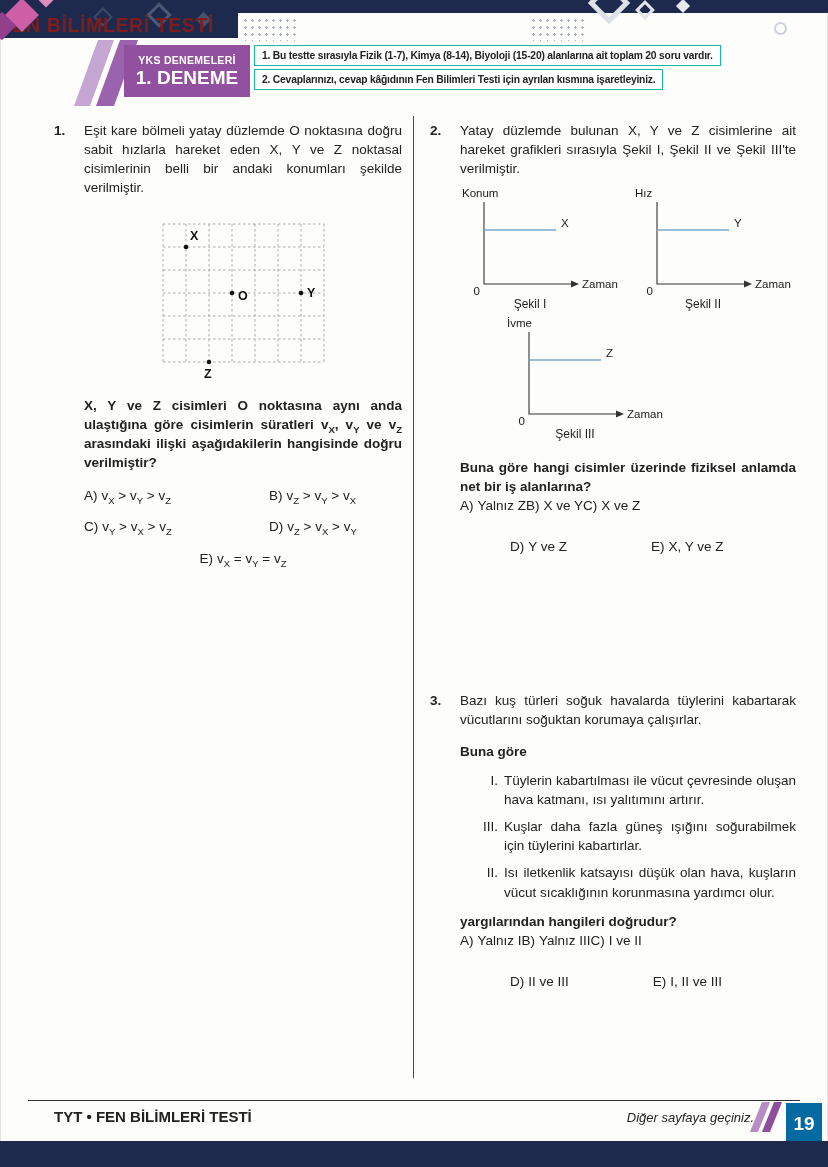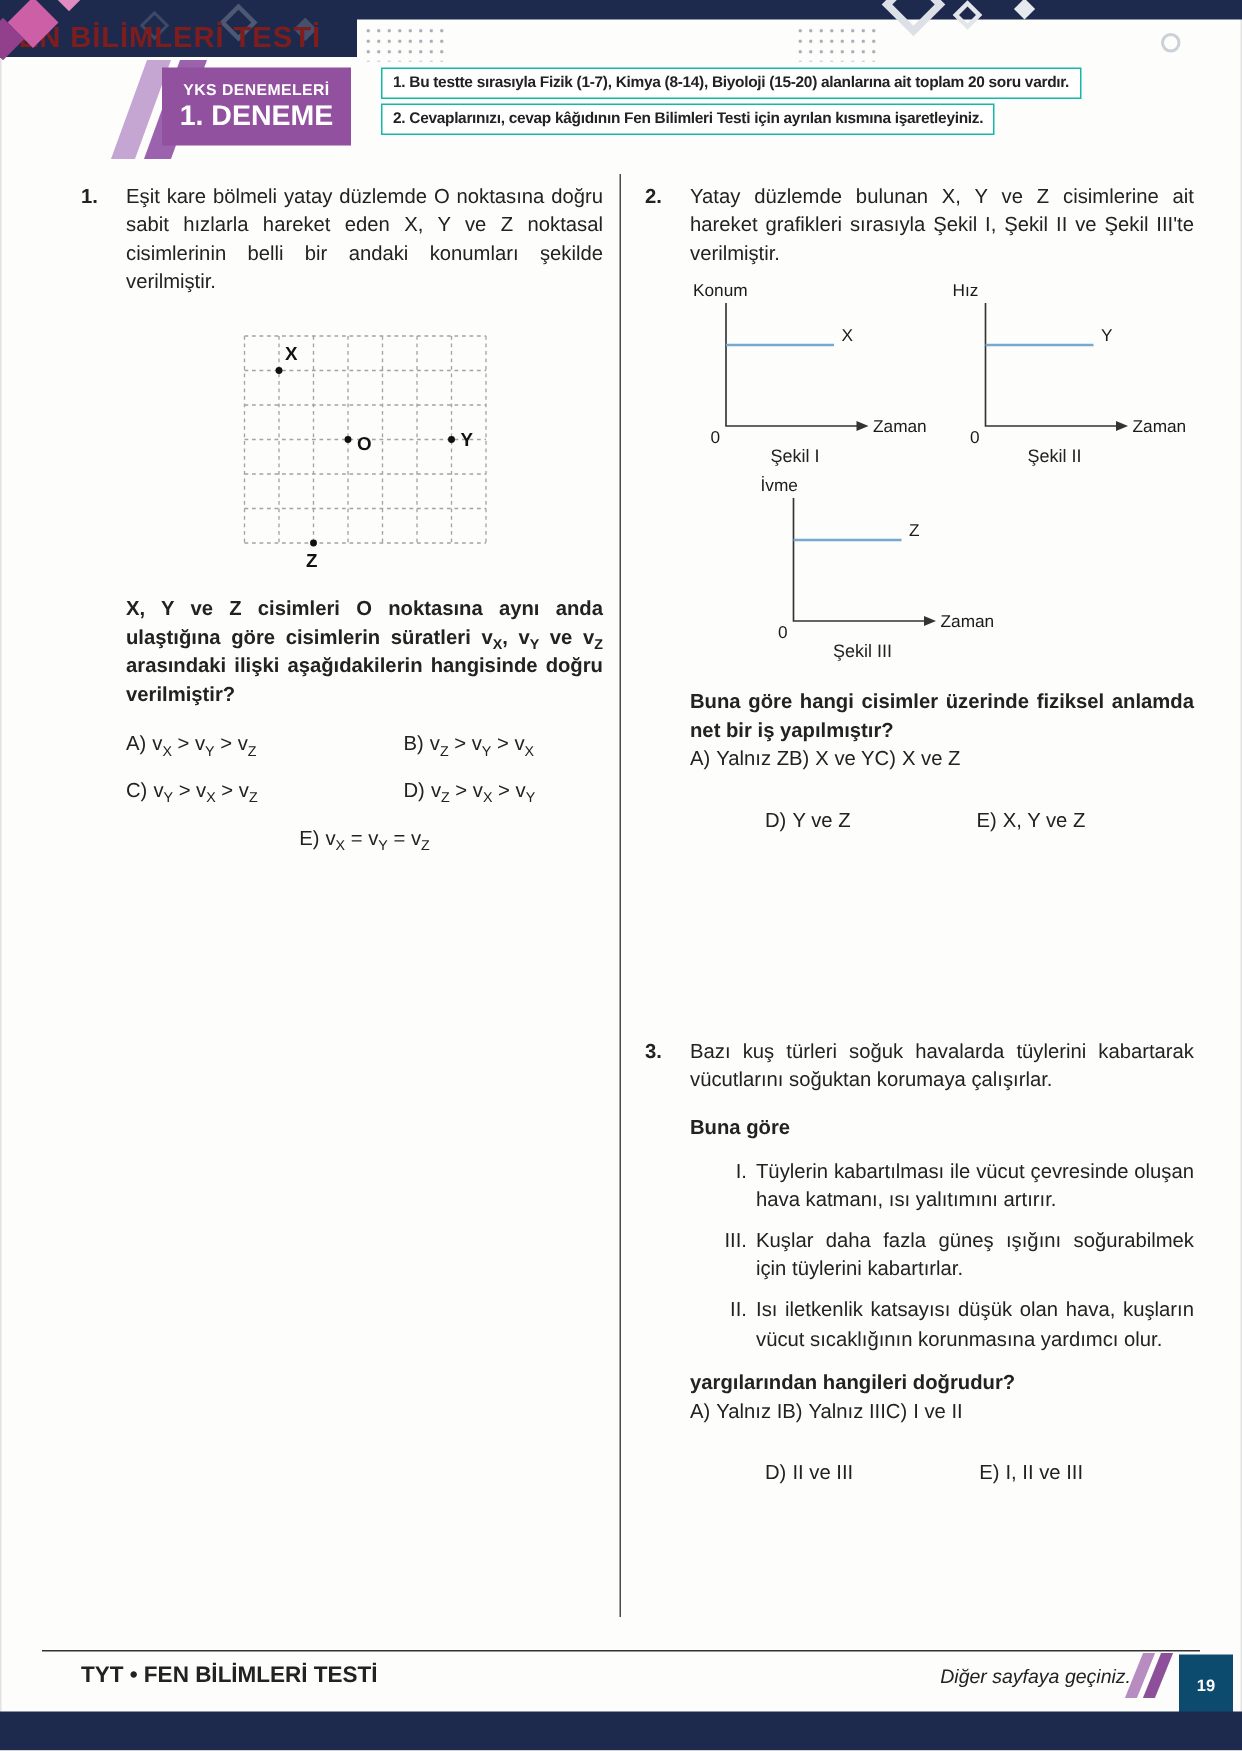--- a/index.html
+++ b/index.html
@@ -30,21 +30,21 @@
              background-image:radial-gradient(circle, #a6adbb 1.1px, transparent 1.3px);
              background-size:7px 7px; }
   .dots-left { left:242px; } .dots-right { left:530px; }
   .page-title { position:absolute; top:14px; left:0; right:0; text-align:left;
                 font-size:19.5px; font-weight:bold; letter-spacing:.6px; color:#7f1d1d; }
 
   
   .stripe { position:absolute; transform:skewX(-20deg); }
   .s1 { left:86px; top:40px; width:16px; height:66px; background:#c5a5d1; }
   .s2 { left:108px; top:40px; width:18px; height:66px; background:#9b63ad; }
-  .exam-box { position:absolute; left:108px; top:45px; width:126px; height:52px; background:#92519f;
+  .exam-box { position:absolute; left:124px; top:45px; width:126px; height:52px; background:#92519f;
               color:#fff; display:flex; flex-direction:column; align-items:center; justify-content:center;
               gap:1px; z-index:2; }
   .exam-box .series { font-size:10.5px; font-weight:bold; letter-spacing:.3px; }
   .exam-box .exam { font-size:19px; font-weight:bold; }
   .instrs { position:absolute; left:254px; top:45px; }
   .instr { display:block; width:max-content; white-space:nowrap; border:1px solid #14b8a6;
            background:#fff; font-weight:bold; font-size:10.3px; letter-spacing:-.2px;
            padding:4px 7px; }
   .instr + .instr { margin-top:3px; }
 
@@ -85,22 +85,22 @@
   .item-key { width:26px; flex:none; text-align:right; margin-right:6px; }
   .item-text { flex:1; text-align:justify; }
 
   
   .footer-line { position:absolute; left:28px; right:28px; top:1100px; border-top:1.5px solid #333; }
   .footer-left { position:absolute; left:54px; top:1108px; font-weight:bold; font-size:15px; }
   .footer-right { position:absolute; right:74px; top:1110px; font-style:italic; font-size:13px; }
   .fslash { position:absolute; top:1102px; width:8px; height:30px; transform:skewX(-22deg); }
   .fs1 { right:64px; background:#b68cc1; }
   .fs2 { right:52px; background:#8d4f9a; }
-  .page-box { position:absolute; right:6px; top:1103px; width:36px; height:42px; background:#0c4a6e;
-              color:#fff; font-weight:bold; font-size:11px; display:flex; align-items:center;
+  .page-box { position:absolute; right:6px; top:1103px; width:36px; height:42px; background:#0369a1;
+              color:#fff; font-weight:bold; font-size:19px; display:flex; align-items:center;
               justify-content:center; }
   .bottombar { position:absolute; left:0; right:0; top:1141px; height:26px; background:#1d2a4e; }
 </style>
 </head>
 <body>
 
 <div class="sheet">
 
   <div class="topbar"></div>
   <div class="topbar-left">
@@ -198,21 +198,21 @@
             <path class="axis" d="M24 16V98H112"></path>
             <polygon class="axisarrow" points="119,98 111,94.6 111,101.4"></polygon>
             <text class="glabel" x="122" y="102">Zaman</text>
             <text class="glabel" x="20" y="109" text-anchor="end">0</text>
             <line class="dataline" x1="24" y1="44" x2="96" y2="44"></line>
             <text class="glabel" x="101" y="41">Z</text>
             <text class="gcaption" x="70" y="122" text-anchor="middle">Şekil III</text>
           </svg>
         </div>
 
-        <p class="q-text bold stem">Buna göre hangi cisimler üzerinde fiziksel anlamda net bir iş yapılmıştır?</p>
+        <p class="q-text bold stem">Buna göre hangi cisimler üzerinde fiziksel anlamda net bir iş alanlarına?</p>
 
         <div class="opt-row-1">
           <div class="opt"><span class="opt-key">A)</span><span>Yalnız Z</span></div>
           <div class="opt"><span class="opt-key">B)</span><span>X ve Y</span></div>
           <div class="opt"><span class="opt-key">C)</span><span>X ve Z</span></div>
         </div>
         <div class="opt-row-2">
           <div class="opt"><span class="opt-key">D)</span><span>Y ve Z</span></div>
           <div class="opt"><span class="opt-key">E)</span><span>X, Y ve Z</span></div>
         </div>

